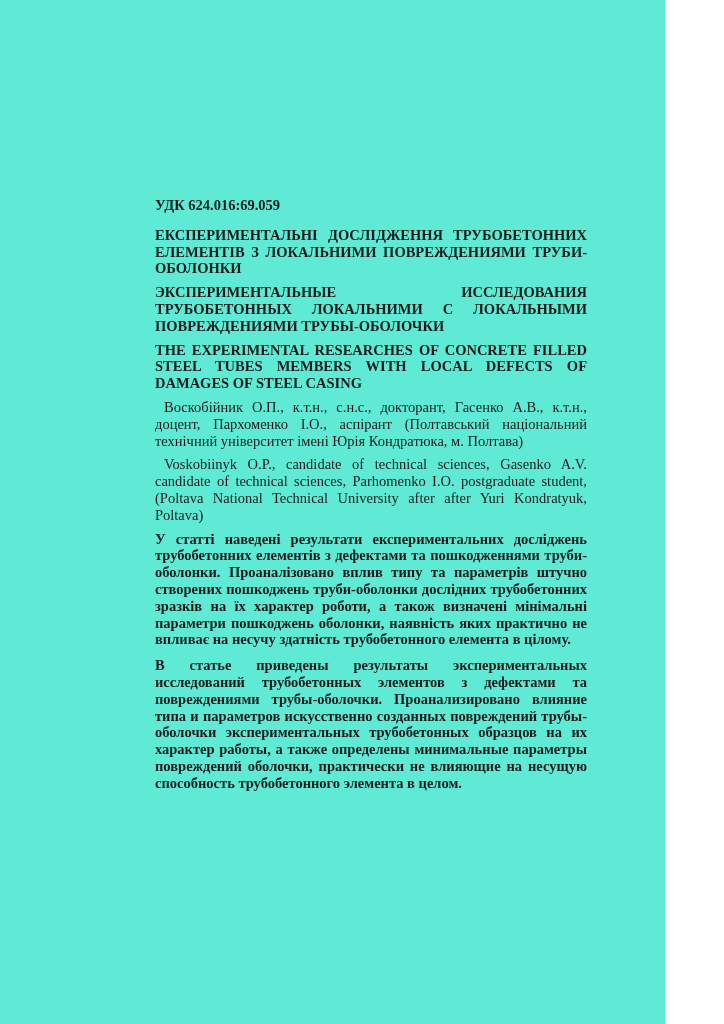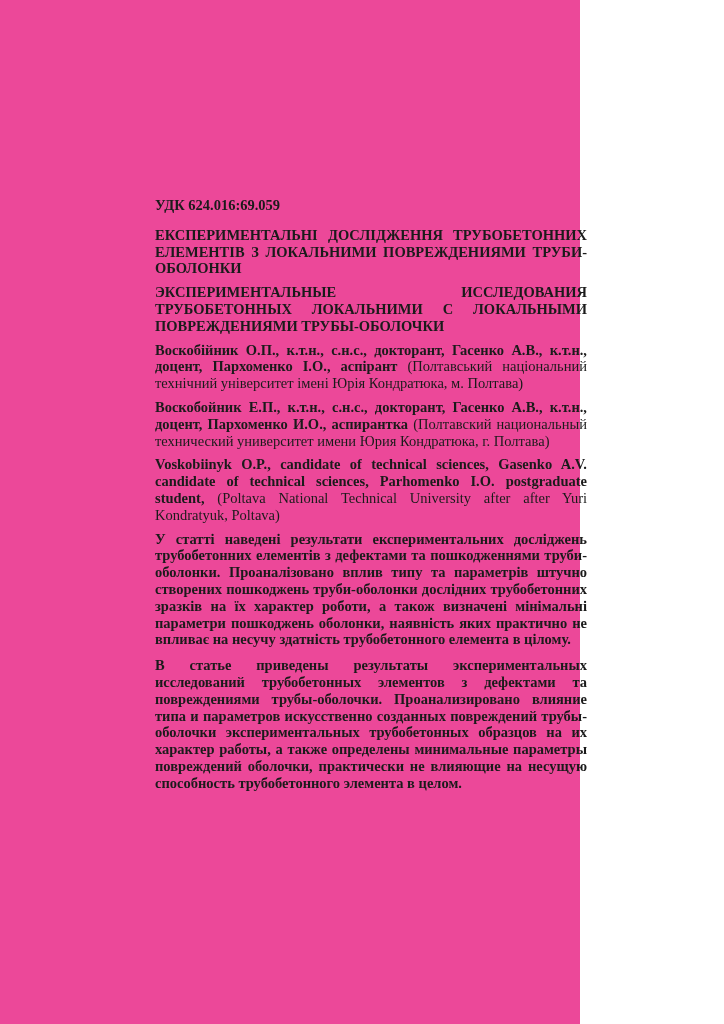--- a/index.html
+++ b/index.html
@@ -10,23 +10,23 @@
   body {
     width: 724px;
     height: 1024px;
     overflow: hidden;
     position: relative;
     font-family: "Liberation Serif", "DejaVu Serif", serif;
   }
   .page {
     position: absolute;
     left: 0; top: 0;
-    width: 580px;
+    width: 665px;
     height: 1024px;
-    background: #ec4899;
+    background: #5eead4;
   }
   .content {
     position: absolute;
     left: 155px;
     top: 197px;
     width: 432px;
     color: #1b1b1b;
     font-size: 14.5px;
     line-height: 16.8px;
     text-align: justify;
@@ -39,43 +39,44 @@
     font-weight: bold;
     margin-bottom: 13px;
   }
   p.doc-title {
     font-weight: bold;
   }
   p.authors {
     font-weight: normal;
   }
   p.authors b {
-    font-weight: bold;
+    font-weight: normal;
+    margin-left: 9px;
   }
   p.abstract {
     font-weight: bold;
     margin-bottom: 9px;
   }
 </style>
 </head>
 <body>
 
 <div class="page">
   <div class="content">
 
     <p class="udc">УДК 624.016:69.059</p>
 
     <p class="doc-title">ЕКСПЕРИМЕНТАЛЬНІ ДОСЛІДЖЕННЯ ТРУБОБЕТОННИХ ЕЛЕМЕНТІВ З ЛОКАЛЬНИМИ ПОВРЕЖДЕНИЯМИ ТРУБИ-ОБОЛОНКИ</p>
 
     <p class="doc-title">ЭКСПЕРИМЕНТАЛЬНЫЕ ИССЛЕДОВАНИЯ ТРУБОБЕТОННЫХ ЛОКАЛЬНИМИ С ЛОКАЛЬНЫМИ ПОВРЕЖДЕНИЯМИ ТРУБЫ-ОБОЛОЧКИ</p>
 
+    <p class="doc-title">THE EXPERIMENTAL RESEARCHES OF CONCRETE FILLED STEEL TUBES MEMBERS WITH LOCAL DEFECTS OF DAMAGES OF STEEL CASING</p>
 
     <p class="authors"><b>Воскобійник О.П., к.т.н., с.н.с., докторант, Гасенко А.В., к.т.н., доцент, Пархоменко І.О., аспірант</b><span> (Полтавський національний технічний університет імені Юрія Кондратюка, м. Полтава)</span></p>
 
-    <p class="authors"><b>Воскобойник Е.П., к.т.н., с.н.с., докторант, Гасенко А.В., к.т.н., доцент, Пархоменко И.О., аспирантка</b><span> (Полтавский национальный технический университет имени Юрия Кондратюка, г. Полтава)</span></p>
 
     <p class="authors"><b>Voskobiinyk O.P., candidate of technical sciences, Gasenko A.V. candidate of technical sciences, Parhomenko I.O. postgraduate student,</b><span> (Poltava National Technical University after after Yuri Kondratyuk, Poltava)</span></p>
 
     <p class="abstract">У статті наведені результати експериментальних досліджень трубобетонних елементів з дефектами та пошкодженнями труби-оболонки. Проаналізовано вплив типу та параметрів штучно створених пошкоджень труби-оболонки дослідних трубобетонних зразків на їх характер роботи, а також визначені мінімальні параметри пошкоджень оболонки, наявність яких практично не впливає на несучу здатність трубобетонного елемента в цілому.</p>
 
     <p class="abstract">В статье приведены результаты экспериментальных исследований трубобетонных элементов з дефектами та повреждениями трубы-оболочки. Проанализировано влияние типа и параметров искусственно созданных повреждений трубы-оболочки экспериментальных трубобетонных образцов на их характер работы, а также определены минимальные параметры повреждений оболочки, практически не влияющие на несущую способность трубобетонного элемента в целом.</p>
 
   </div>
 </div>
 

